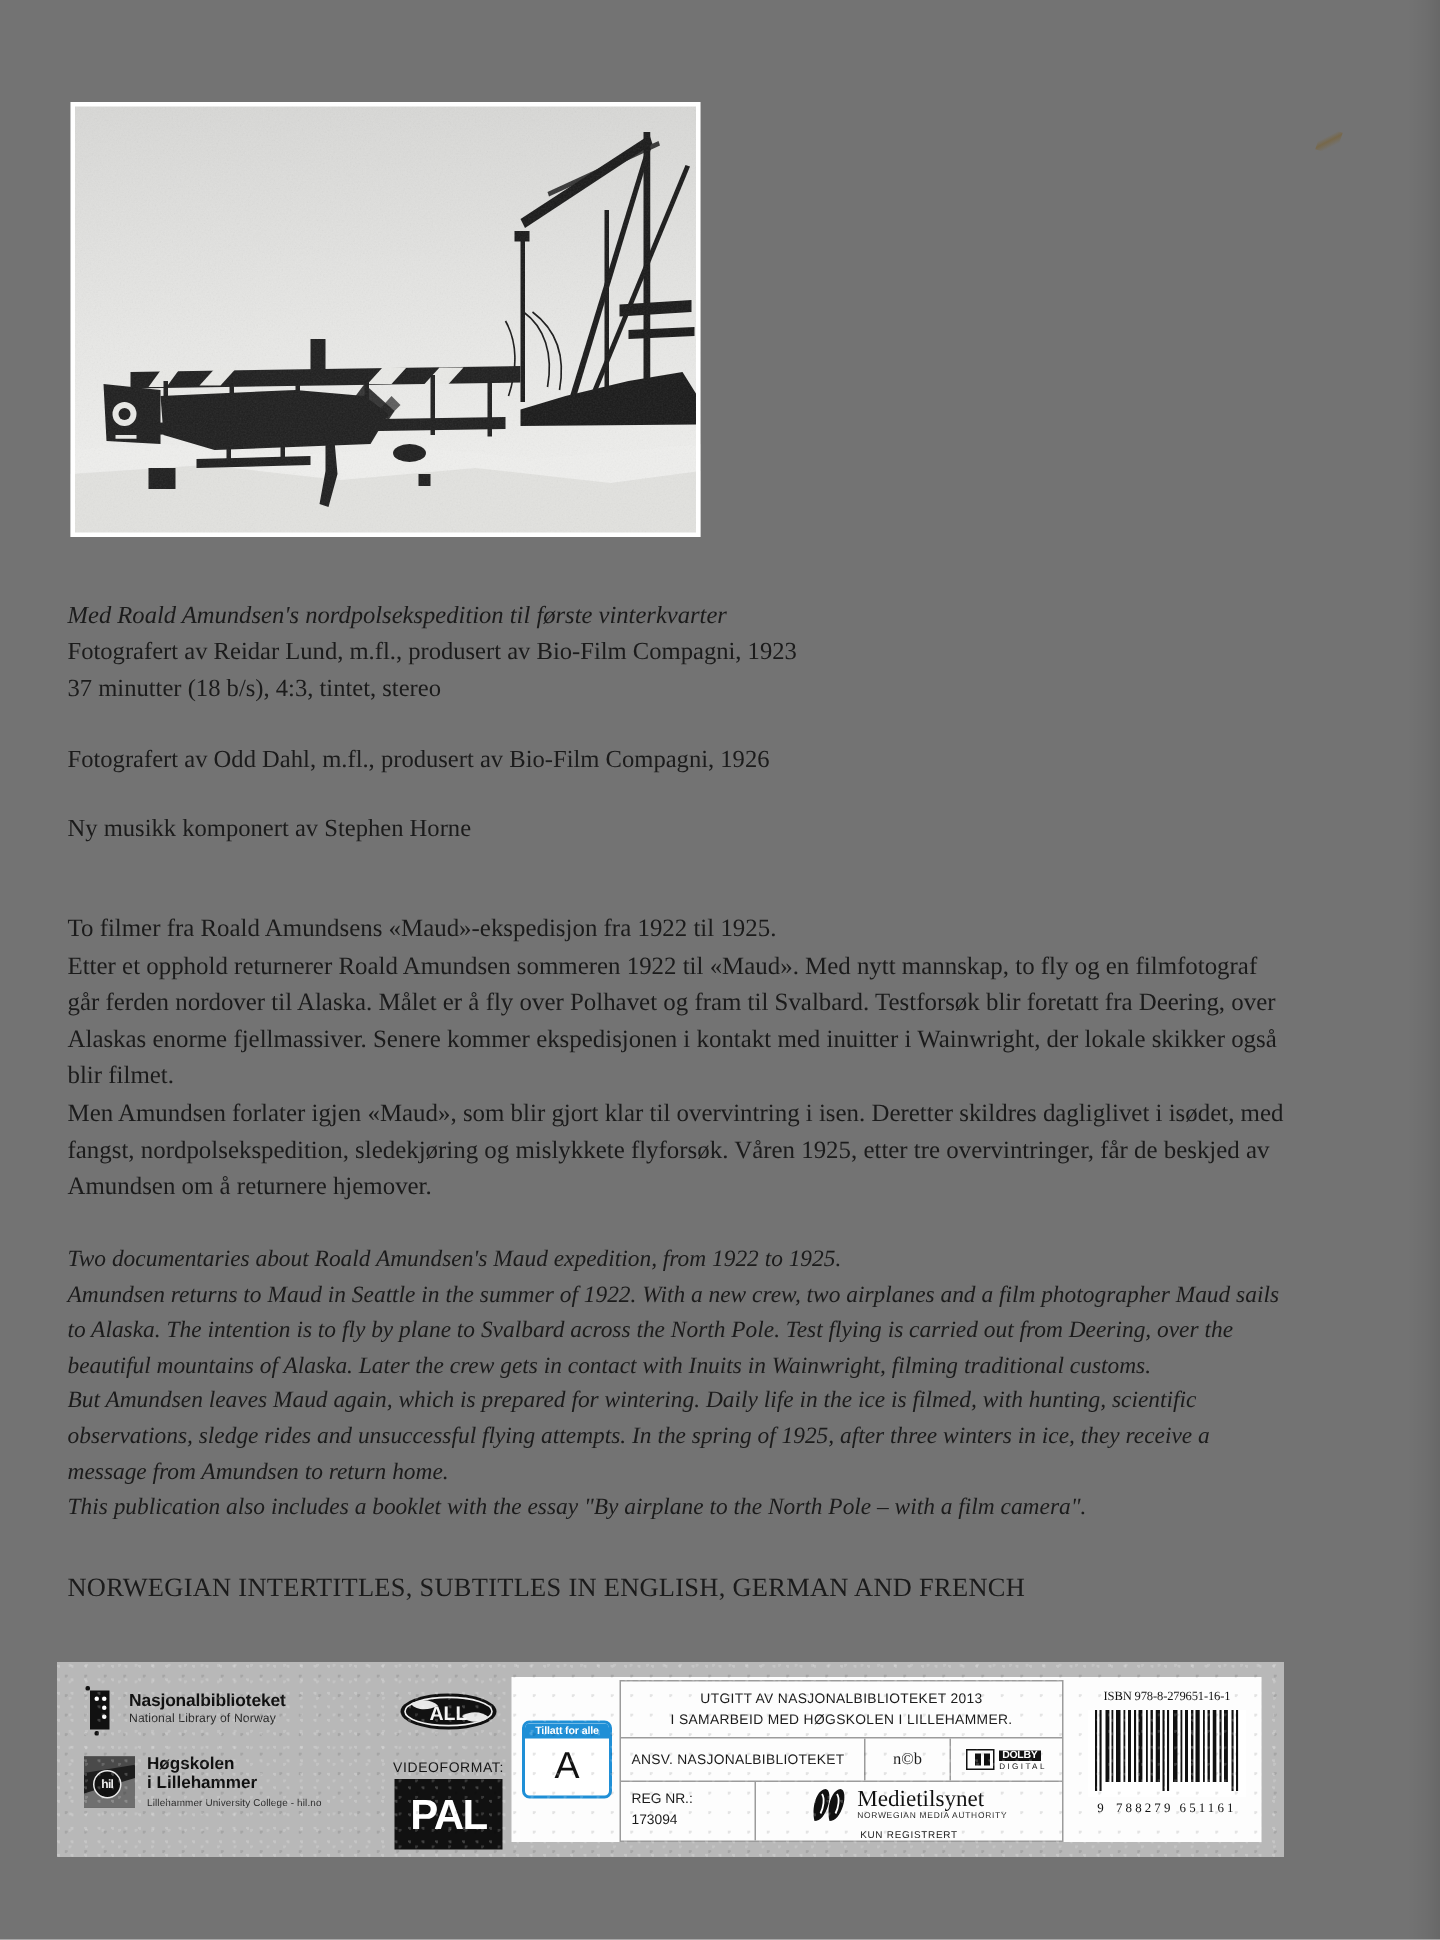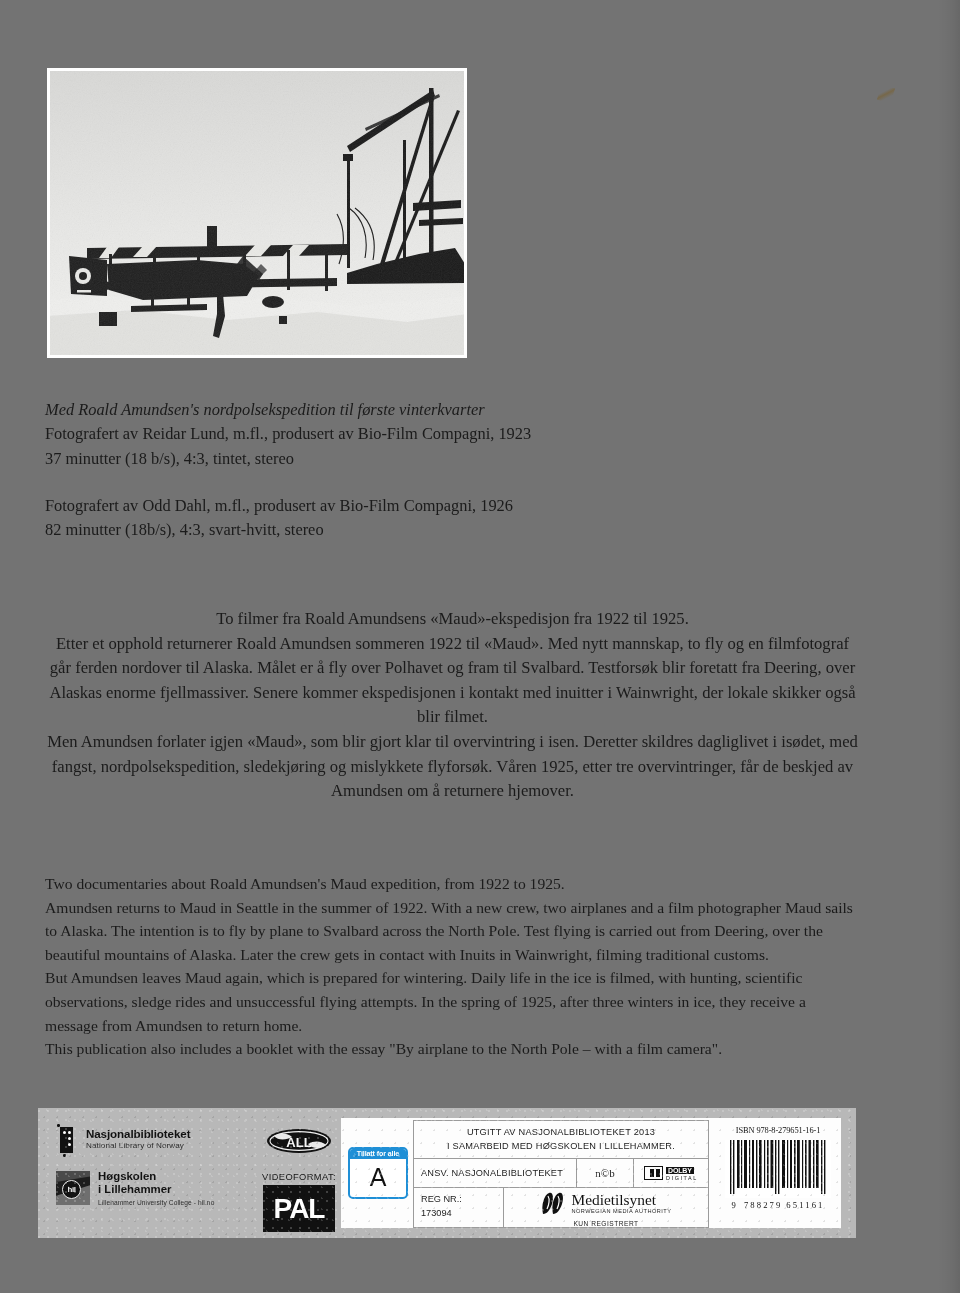--- a/index.html
+++ b/index.html
@@ -35,25 +35,25 @@
   .credits{
     position:absolute;left:45px;top:398px;width:820px;
     font-size:16.4px;line-height:24.3px;
   }
   .credits .it{font-style:italic;}
   .blk{margin:0;}
   .gap{height:23px;}
   .gap-sm{height:22px;}
   .body-no{
     position:absolute;left:45px;top:607px;width:815px;
-    font-size:16.6px;line-height:24.6px;text-align:center;
+    font-size:16.6px;line-height:24.6px;text-align:left;
   }
   .body-en{
     position:absolute;left:45px;top:828px;width:815px;
-    font-size:15.6px;line-height:23.6px;margin-top:44px;
+    font-size:15.6px;line-height:23.6px;font-style:italic;
   }
   .lang-line{
     position:absolute;left:45px;top:1048px;
     font-size:17.6px;letter-spacing:.2px;
   }
   
   .footer{
     position:absolute;left:38px;top:1108px;width:818px;height:130px;
     background:#b8b8b8;
   }
@@ -229,37 +229,38 @@
   </div>
   <div class="corner-mark"></div>
   <div class="edge-shade"></div>
 
   <div class="credits">
     <p class="blk it">Med Roald Amundsen's nordpolsekspedition til første vinterkvarter</p>
     <p class="blk">Fotografert av Reidar Lund, m.fl., produsert av Bio-Film Compagni, 1923</p>
     <p class="blk">37 minutter (18 b/s), 4:3, tintet, stereo</p>
     <div class="gap"></div>
     <p class="blk">Fotografert av Odd Dahl, m.fl., produsert av Bio-Film Compagni, 1926</p>
-    <p class="blk">82 minutter (18b/s), 4:3, svart-hvitt, stereo</p>
     <div class="gap-sm"></div>
+    <p class="blk">Ny musikk komponert av Stephen Horne</p>
   </div>
 
   <div class="body-no">
     <p class="blk">To filmer fra Roald Amundsens «Maud»-ekspedisjon fra 1922 til 1925.</p>
     <p class="blk">Etter et opphold returnerer Roald Amundsen sommeren 1922 til «Maud». Med nytt mannskap, to fly og en filmfotograf går ferden nordover til Alaska. Målet er å fly over Polhavet og fram til Svalbard. Testforsøk blir foretatt fra Deering, over Alaskas enorme fjellmassiver. Senere kommer ekspedisjonen i kontakt med inuitter i Wainwright, der lokale skikker også blir filmet.</p>
     <p class="blk">Men Amundsen forlater igjen «Maud», som blir gjort klar til overvintring i isen. Deretter skildres dagliglivet i isødet, med fangst, nordpolsekspedition, sledekjøring og mislykkete flyforsøk. Våren 1925, etter tre overvintringer, får de beskjed av Amundsen om å returnere hjemover.</p>
   </div>
 
   <div class="body-en">
     <p class="blk">Two documentaries about Roald Amundsen's Maud expedition, from 1922 to 1925.</p>
     <p class="blk">Amundsen returns to Maud in Seattle in the summer of 1922. With a new crew, two airplanes and a film photographer Maud sails to Alaska. The intention is to fly by plane to Svalbard across the North Pole. Test flying is carried out from Deering, over the beautiful mountains of Alaska. Later the crew gets in contact with Inuits in Wainwright, filming traditional customs.</p>
     <p class="blk">But Amundsen leaves Maud again, which is prepared for wintering. Daily life in the ice is filmed, with hunting, scientific observations, sledge rides and unsuccessful flying attempts. In the spring of 1925, after three winters in ice, they receive a message from Amundsen to return home.</p>
     <p class="blk">This publication also includes a booklet with the essay "By airplane to the North Pole – with a film camera".</p>
   </div>
 
+  <div class="lang-line">NORWEGIAN INTERTITLES, SUBTITLES IN ENGLISH, GERMAN AND FRENCH</div>
 
   <div class="footer">
 
     <div class="nb-logos">
       <div class="logo-row">
         <div class="nb-mark">
           <span class="bar"></span>
           <i class="od1"></i>
             <i class="od2"></i>
           <i class="d1"></i>

